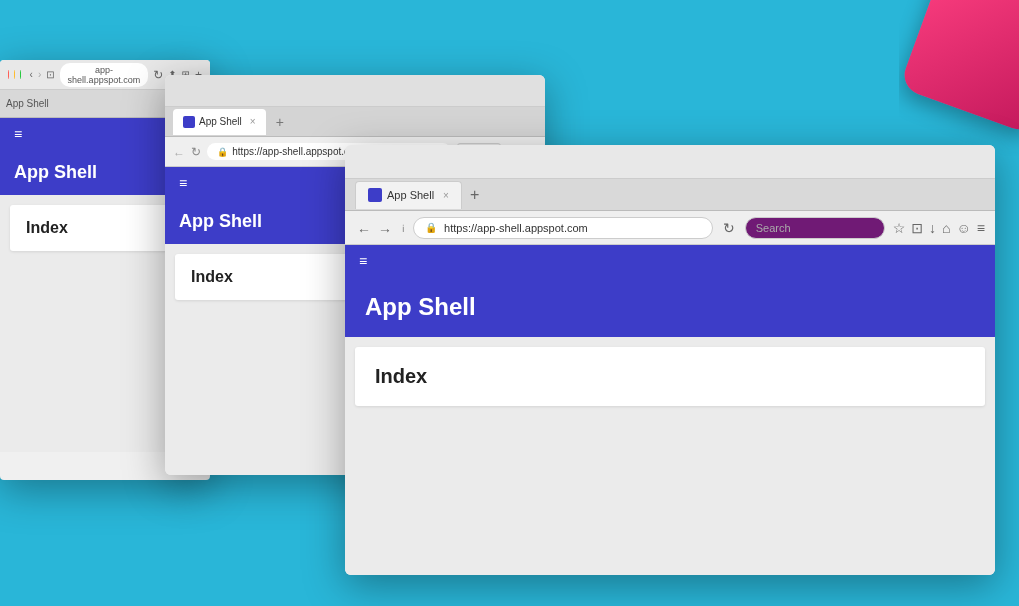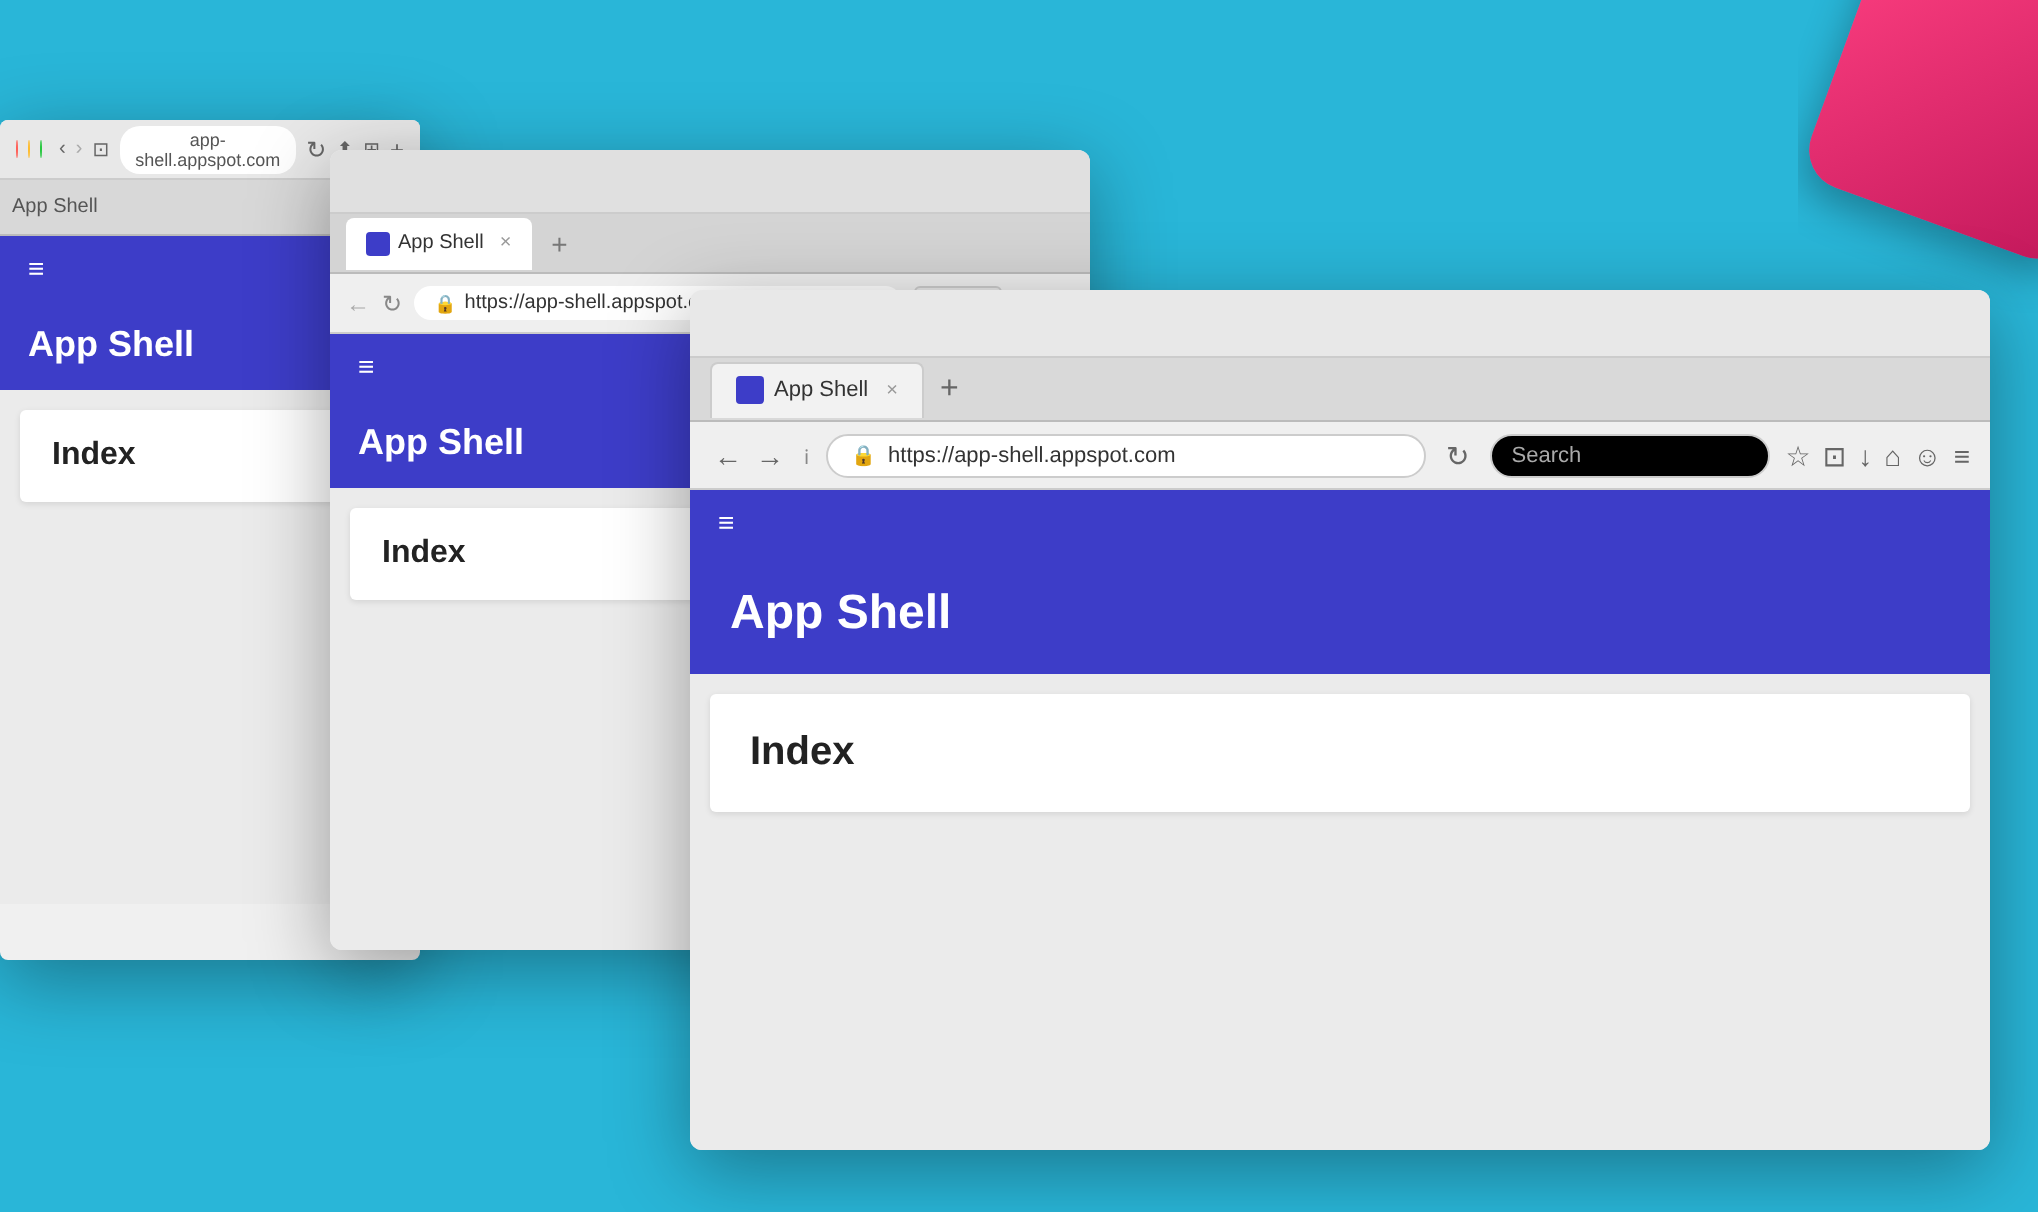--- a/index.html
+++ b/index.html
@@ -253,21 +253,21 @@
       padding: 4px 12px;
       font-size: 11px;
       color: #333;
       display: flex;
       align-items: center;
       gap: 6px;
       border: 1px solid #ccc;
     }
     .win3 .lock-icon { color: #28a745; font-size: 10px; }
     .win3 .search-box {
-      background: #000000;
+      background: #701a75;
       border-radius: 12px;
       padding: 4px 10px;
       font-size: 11px;
       color: #aaa;
       width: 140px;
       border: 1px solid #ccc;
     }
     .win3 .toolbar-icons {
       display: flex; gap: 6px; align-items: center; color: #666; font-size: 14px;
     }

